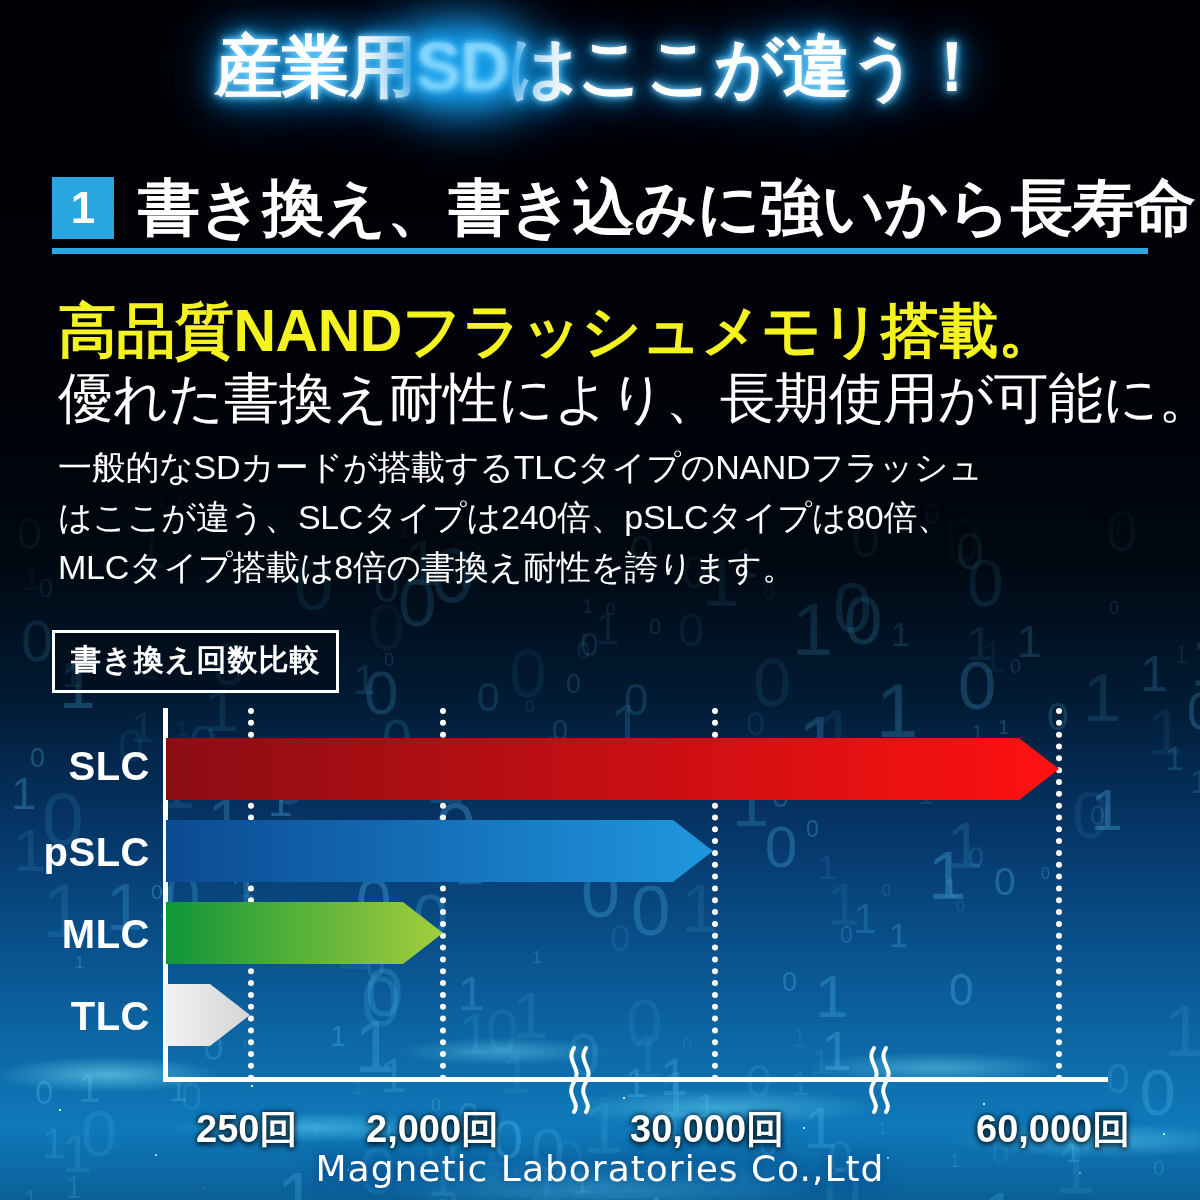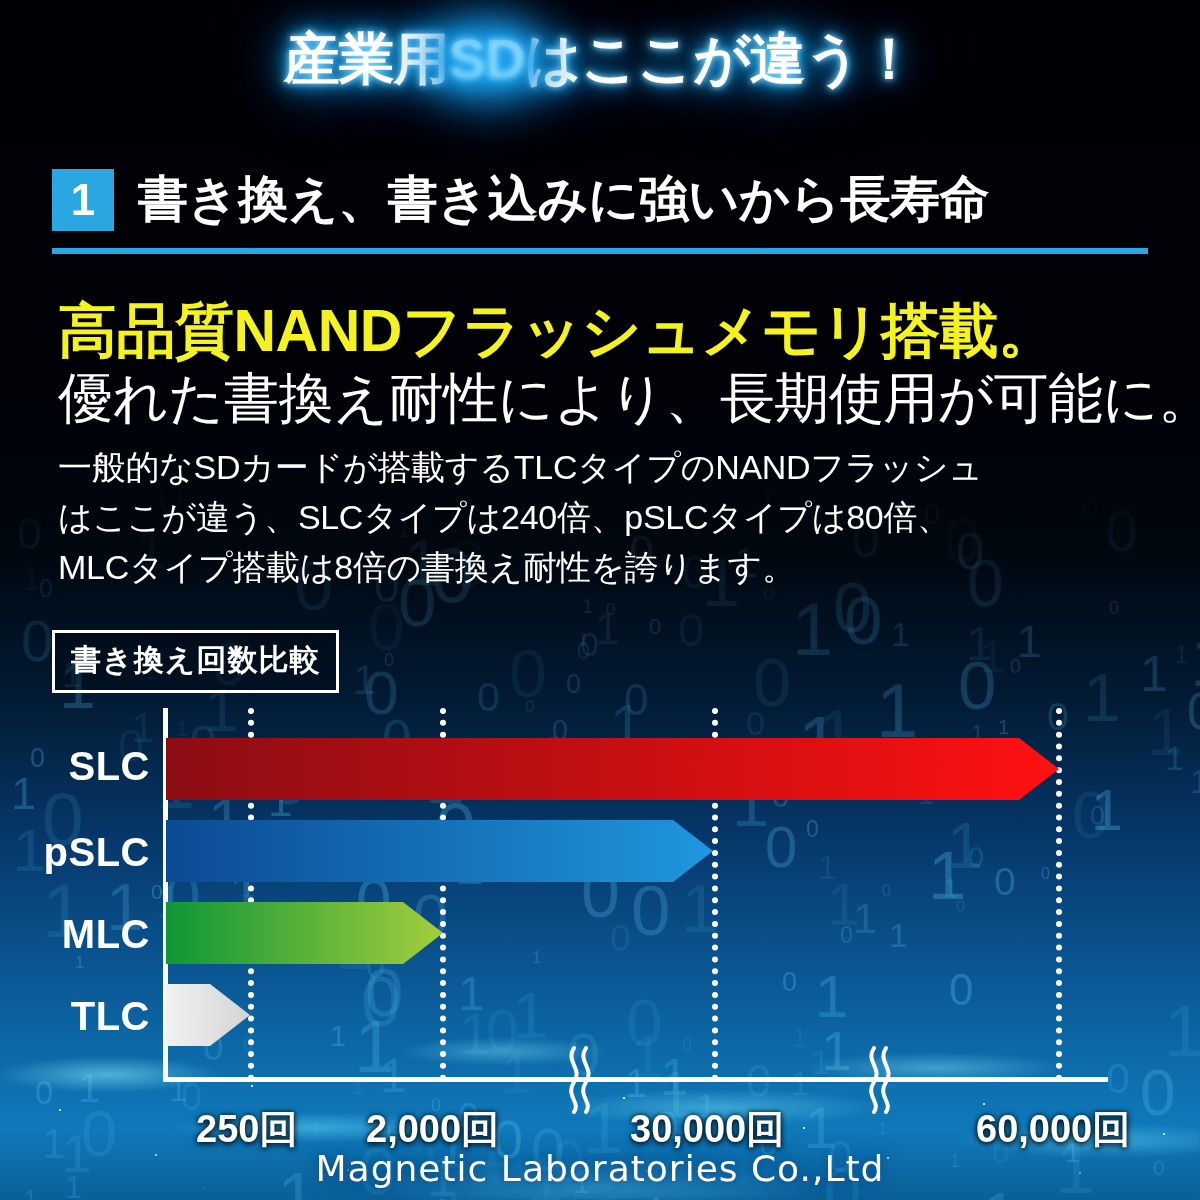--- a/index.html
+++ b/index.html
@@ -65,42 +65,42 @@
     -webkit-mask-image:linear-gradient(to bottom, transparent 0%, rgba(0,0,0,.55) 22%, #000 48%, #000 100%);
   }
   .bg-binary span{
     position:absolute; color:#4fb7e8; font-family:"Liberation Sans",sans-serif;
     opacity:.22; line-height:1;
   }
 
   
   .title-wrap{ position:absolute; top:22px; left:0; width:1200px; text-align:center; }
   .title{
-    display:inline-block; font-size:56px; font-weight:bold; letter-spacing:-1px;
+    display:inline-block; font-size:68px; font-weight:bold; letter-spacing:-1px;
     color:#ffffff; white-space:nowrap;
     text-shadow:
       0 0 6px #8fdcff, 0 0 14px #37b8ff, 0 0 26px #0a9ae8,
       0 0 44px #0679c4, 0 0 70px #045a9a;
   }
   .title .sd{
     background:linear-gradient(to bottom,#ffffff 6%,#9fd9fb 30%,#19a3ea 62%,#0b8fd8 100%);
     -webkit-background-clip:text; background-clip:text; color:transparent;
     -webkit-text-fill-color:transparent;
     filter:drop-shadow(0 0 10px #2fb4ff) drop-shadow(0 0 22px #0a8fd8);
   }
 
   
   .sub-row{ position:absolute; top:166px; left:52px; width:1096px;
             display:flex; align-items:center; gap:24px; }
   .badge{
     width:62px; height:62px; background:#2aa7e0; color:#fff;
     font-size:44px; font-weight:bold; line-height:62px; text-align:center;
     flex:0 0 auto;
   }
-  .sub-text{ font-size:50px; font-weight:bold; color:#fff; letter-spacing:-.5px;
+  .sub-text{ font-size:62px; font-weight:bold; color:#fff; letter-spacing:-.5px;
              white-space:nowrap; }
   .rule{ position:absolute; top:248px; left:52px; width:1096px; height:6px;
          background:#2aa7e0; }
 
   
   .lead1{ position:absolute; top:292px; left:58px; font-size:59px; font-weight:bold;
           color:#f5f31f; white-space:nowrap; letter-spacing:-.5px; }
   .lead2{ position:absolute; top:362px; left:58px; font-size:55px; font-weight:normal;
           color:#ffffff; white-space:nowrap; letter-spacing:-.5px; }
   .para{ position:absolute; top:442px; left:58px; width:1090px; color:#fff;

